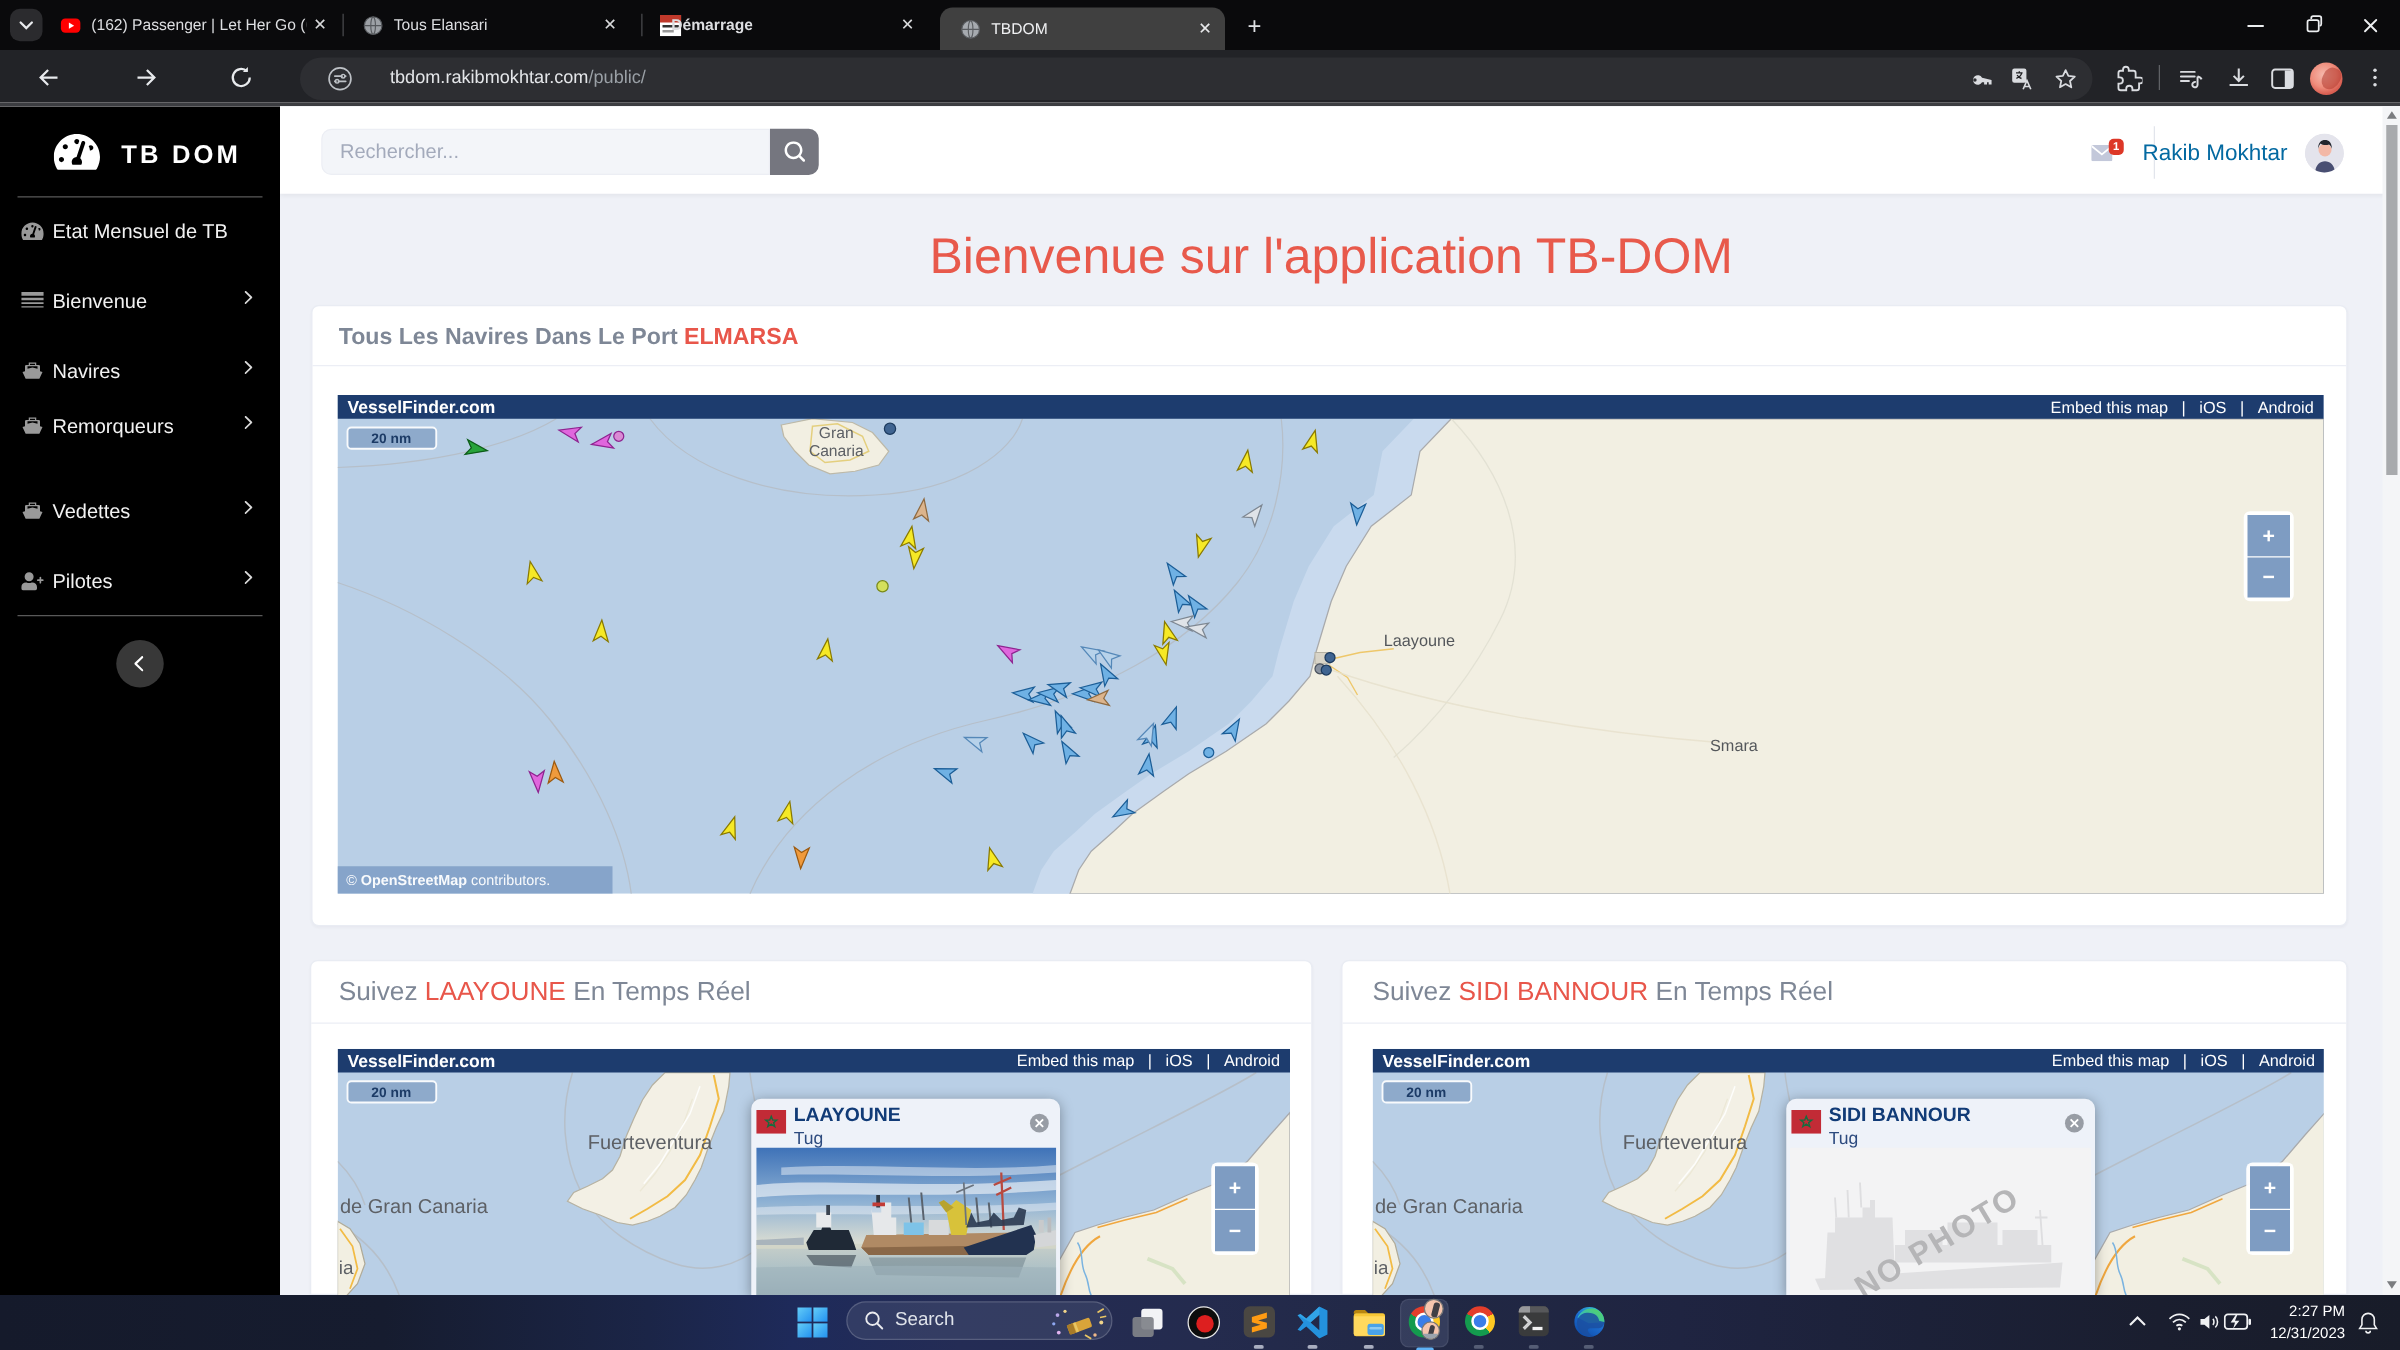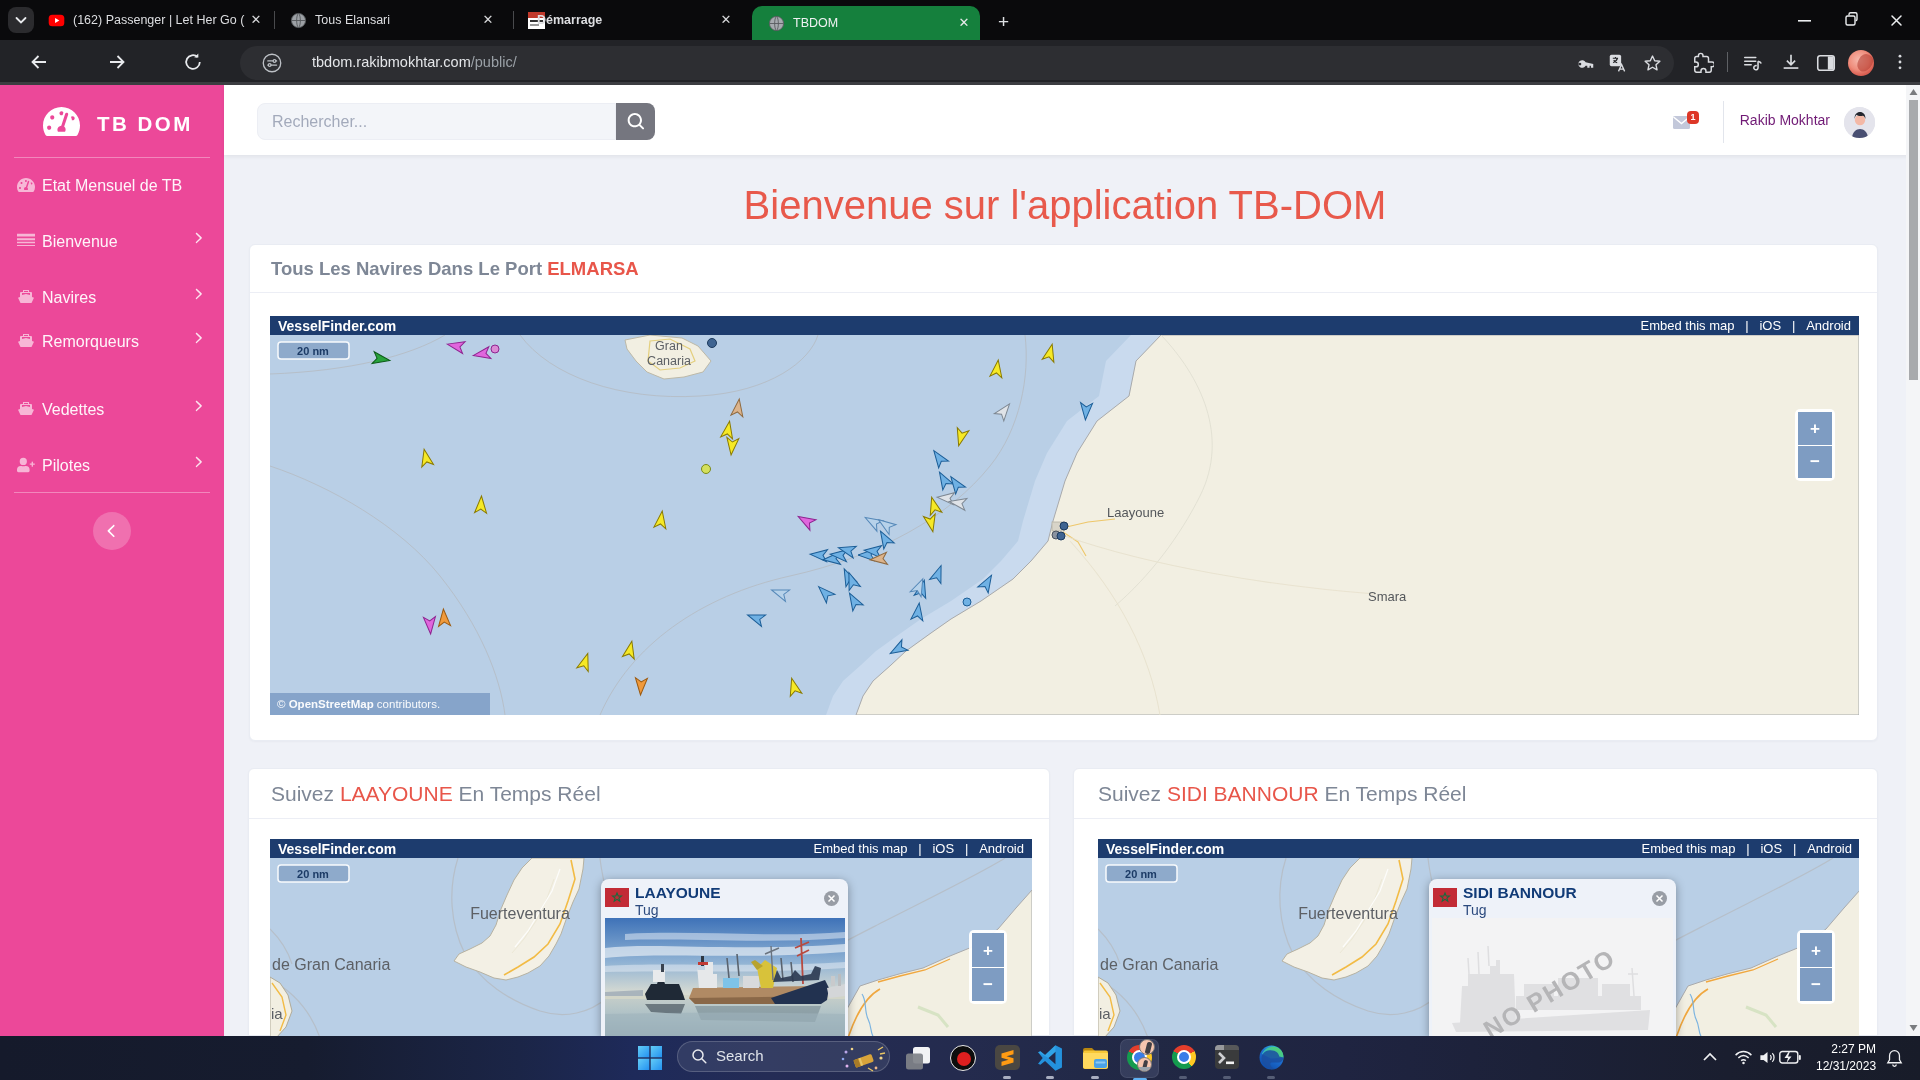--- a/index.html
+++ b/index.html
@@ -6,47 +6,47 @@
   html,body { width:1920px; height:1080px; overflow:hidden; background:#fff;
     font-family:"Liberation Sans", sans-serif; }
   .abs { position:absolute; }
   
   #tabstrip { position:absolute; left:0; top:0; width:1920px; height:40px; background:#0a0a0c; }
   .tsbtn { position:absolute; left:8px; top:7px; width:26px; height:26px; background:#2b2b2e; border-radius:8px; }
   .tab { position:absolute; top:0; height:40px; color:#dddee1; font-size:12.5px; }
   .tab .ttl { position:absolute; top:13px; white-space:nowrap; overflow:hidden; }
   .tabx { position:absolute; top:12px; width:16px; height:16px; color:#d7d8da; font-size:13px; text-align:center; line-height:16px;}
   .tabsep { position:absolute; top:11px; width:1px; height:18px; background:#494a4d; }
-  #activetab { position:absolute; left:752px; top:6px; width:228px; height:34px; background:#15803d;
+  #activetab { position:absolute; left:752px; top:6px; width:228px; height:34px; background:#404040;
      border-radius:10px 10px 0 0; }
   #toolbar { position:absolute; left:0; top:40px; width:1920px; height:42px; background:#222327; }
   #toolbarstrip { position:absolute; left:0; top:82px; width:1920px; height:3px; background:#3c3d41; }
   #omnibox { position:absolute; left:240px; top:46px; width:1434px; height:34px; background:#2d2e32; border-radius:17px; }
   .navic { position:absolute; top:51px; color:#e8eaed; }
   #urltxt { position:absolute; left:312px; top:54px; font-size:14.5px; color:#e4e6e9; }
   #urltxt span { color:#9aa0a6; }
   
   #page { position:absolute; left:0; top:85px; width:1920px; height:951px; background:#eff1f7; overflow:hidden; }
-  #sidebar { position:absolute; left:0; top:0; width:224px; height:951px; background:#ec4899; }
+  #sidebar { position:absolute; left:0; top:0; width:224px; height:951px; background:#000000; }
   .sitem { position:absolute; left:0; width:224px; height:24px; color:rgba(255,255,255,.95); font-size:16px; }
   .sitem .ic { position:absolute; left:17px; top:1px; width:18px; height:18px; opacity:.6; }
   .sitem .lb { position:absolute; left:42px; top:2px; }
   .sitem .ch { position:absolute; left:192px; top:1px; width:12px; height:12px; opacity:.85; }
   .shr { position:absolute; left:14px; width:196px; height:1px; background:rgba(255,255,255,.35); }
   #collbtn { position:absolute; left:93px; top:427px; width:38px; height:38px; border-radius:50%;
      background:rgba(255,255,255,.22); }
   #topbar { position:absolute; left:224px; top:0; width:1696px; height:70px; background:#fff;
      box-shadow:0 2px 4px rgba(0,0,0,.06); }
   #searchinput { position:absolute; left:33px; top:18px; width:359px; height:37px; background:#f3f5f9;
      border:1px solid #eceef4; border-radius:8px 0 0 8px; color:#a3aabb; font-size:16px; line-height:35px;
      padding-left:14px; }
   #searchbtn { position:absolute; left:392px; top:18px; width:39px; height:37px; background:#75767f;
      border-radius:0 8px 8px 0; }
   #usersep { position:absolute; left:1499px; top:16px; width:1px; height:42px; background:#e2e5ec; }
-  #username { position:absolute; right:90px; top:27px; font-size:14px; color:#701a75; }
+  #username { position:absolute; right:90px; top:27px; font-size:18px; color:#0369a1; }
   #avatar { position:absolute; left:1620px; top:22px; width:31px; height:31px; border-radius:50%; background:#e2e2ea; overflow:hidden;}
   
   #bigtitle { position:absolute; left:224px; top:98px; width:1682px; text-align:center;
      font-size:40px; color:#e8594b; }
   .card { position:absolute; background:#fff; border:1px solid #e9ecf3; border-radius:6px;
      box-shadow:0 1px 2px rgba(40,50,80,.04); }
   .cardhead { position:absolute; left:0; top:0; width:100%; border-bottom:1px solid #eceef5;
      color:#7e8796; }
   .red { color:#e8564a; }
   

